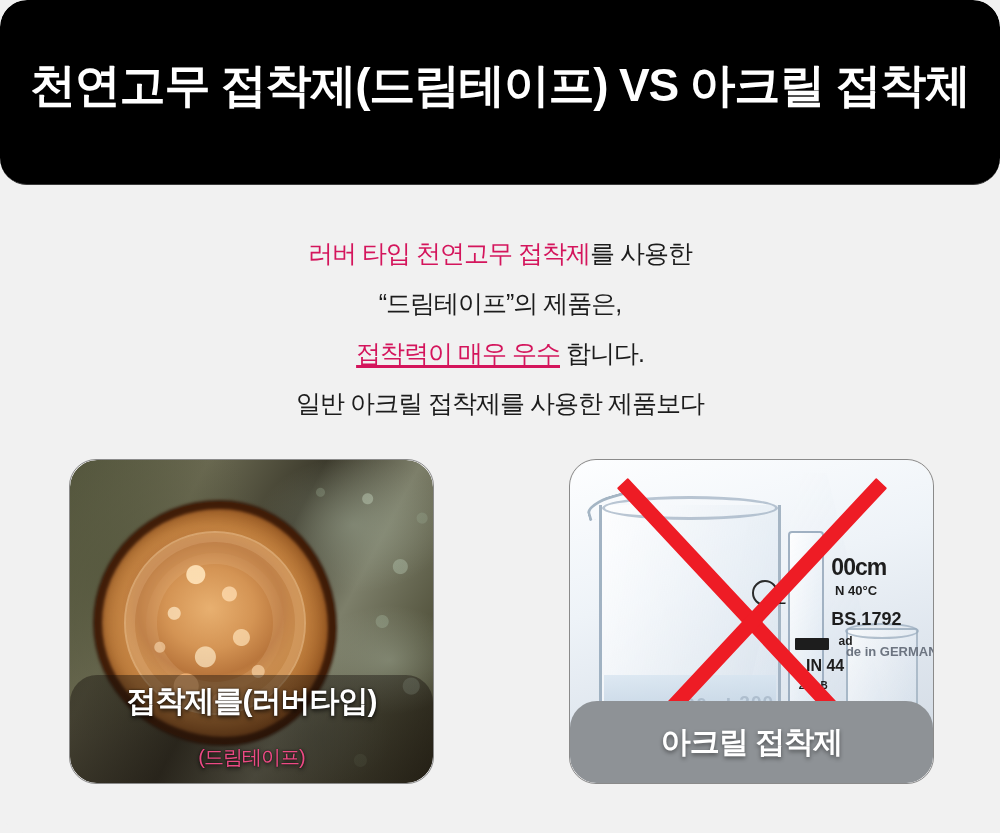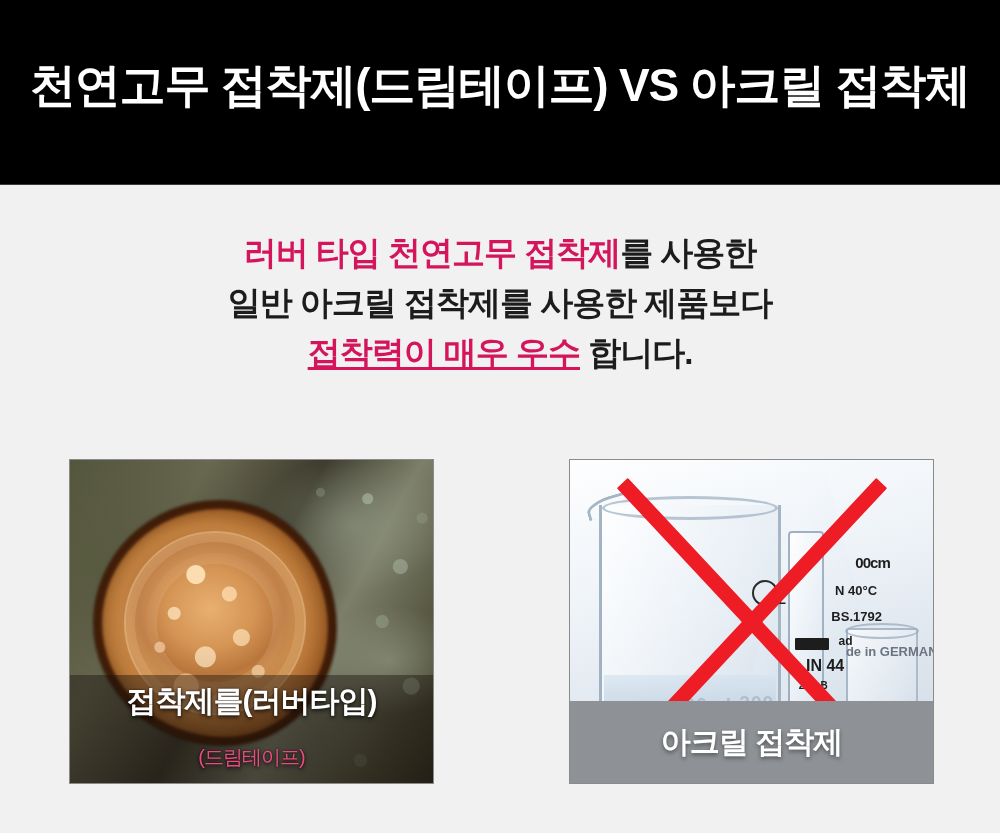--- a/index.html
+++ b/index.html
@@ -1,16 +1,16 @@
 <!DOCTYPE html>
 <html><head>
 <meta charset="utf-8">
 <title>천연고무 접착제 VS 아크릴 접착체</title>
 <style>
-  * { margin:0; padding:0; box-sizing:border-box; }
+  * { margin:0; padding:0; box-sizing:border-box;border-radius:27px; }
 
   html, body {
     width:1000px; height:833px;
     background:#f1f1f1;
     font-family:"Liberation Sans", "DejaVu Sans", sans-serif;
     overflow:hidden;
   }
 
   .page { position:relative; width:1000px; height:833px; background:#f1f1f1; }
 
@@ -26,21 +26,21 @@
     letter-spacing:-1.2px; white-space:nowrap;
     line-height:62px;
   }
 
   
   .body-copy {
     position:absolute; left:0; top:228px; width:1000px;
     text-align:center;
   }
   .copy-line {
-    font-size:33px; font-weight:bold; color:#1c1c1c;
+    font-size:25px; font-weight:normal; color:#1c1c1c;
     line-height:50px; letter-spacing:-1px; white-space:nowrap;
   }
   .hl { color:#d4155c; }
   .hl-u { color:#d4155c; text-decoration:underline; text-underline-offset:3px; text-decoration-thickness:3px; }
 
   
   .figure {
     position:absolute; top:459px; width:365px; height:325px;
     border:1px solid #8a8a8a;
     overflow:hidden;
@@ -158,23 +158,23 @@
     position:absolute; left:76%; top:52%; width:20%; height:36%;
     border:2px solid rgba(150,168,186,.75);
     border-radius:3px;
     background:linear-gradient(110deg, rgba(255,255,255,.7), rgba(206,220,234,.45));
   }
   .jar:before {
     content:""; position:absolute; left:-4%; right:-4%; top:-7px; height:12px;
     border:2px solid rgba(150,168,186,.7); border-radius:50%;
   }
   .lab-txt { position:absolute; font-weight:bold; color:#1d1d1d; white-space:nowrap; }
-  .lab-txt.t1 { left:72%; top:29%; font-size:15px; letter-spacing:-1px;margin-left:24px; }
+  .lab-txt.t1 { left:72%; top:29%; font-size:23px; letter-spacing:-1px; }
   .lab-txt.t2 { left:73%; top:38%; font-size:13px; }
-  .lab-txt.t3 { left:72%; top:46%; font-size:13px; }
+  .lab-txt.t3 { left:72%; top:46%; font-size:18px; }
   .lab-txt.t4 { left:65%; top:61%; font-size:16px; }
   .lab-txt.t5 { left:63%; top:68%; font-size:10px; }
   .lab-txt.t6 { left:54%; top:41%; font-size:13px; font-style:italic; }
   .lab-txt.t7 { left:74%; top:54%; font-size:12px; }
   .lab-txt.t8 { left:76%; top:57%; font-size:13px; color:#6c7480; }
   .lab-seal {
     position:absolute; left:50%; top:37%; width:26px; height:26px;
     border:2px solid #2b2b2b; border-radius:50%;
   }
   .lab-badge {
@@ -227,27 +227,30 @@
   <div class="header">
     <div class="header-title">천연고무 접착제(드림테이프) VS 아크릴 접착체</div>
   </div>
 
   <div class="body-copy">
 
     <div class="copy-line">
       <span class="hl">러버 타입 천연고무 접착제</span><span>를 사용한</span>
     </div>
 
+    <div class="copy-line">
+      <span>“드림테이프”의 제품은,</span>
+    </div>
+
+    <div class="copy-line">
+      <span class="hl-u">접착력이 매우 우수</span><span> 합니다.</span>
+    </div>
 
     <div class="copy-line">
       <span>일반 아크릴 접착제를 사용한 제품보다</span>
-    </div>
-
-    <div class="copy-line">
-      <span class="hl-u">접착력이 매우 우수</span><span> 합니다.</span>
     </div>
 
   </div>
 
   <div class="figure left">
     <div class="photo">
       <div class="bark"></div>
       <div class="bark-speck"></div>
       <div class="resin">
         <div class="resin-rim"></div>

